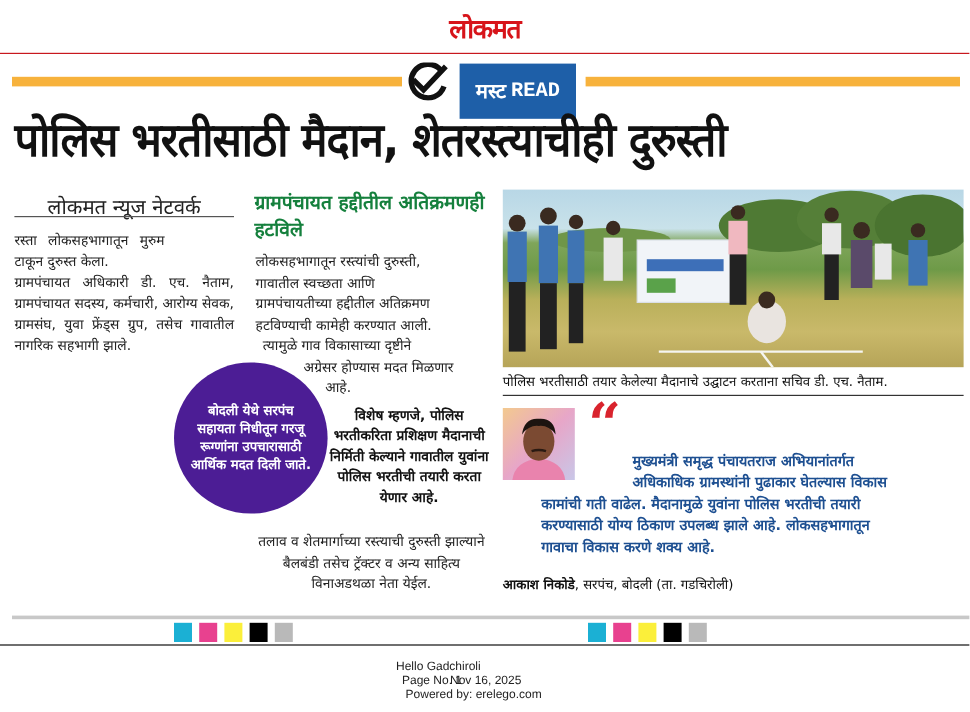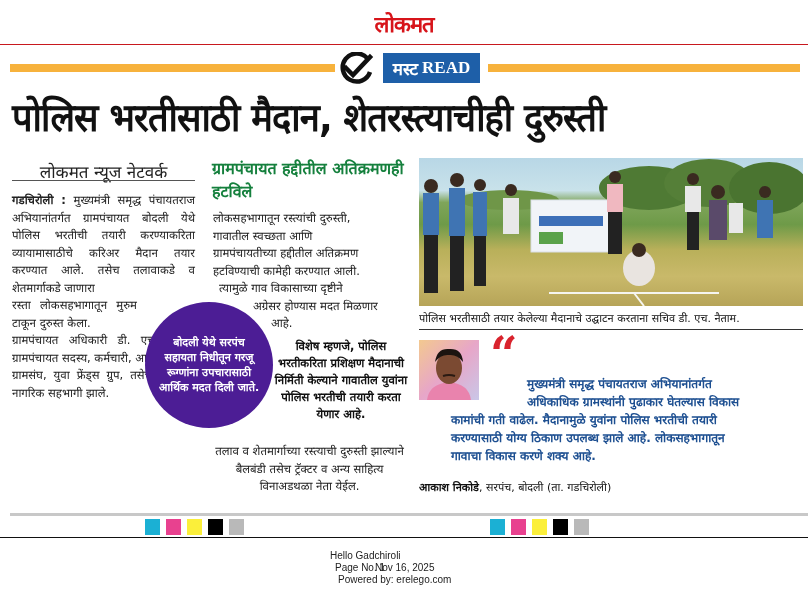--- a/index.html
+++ b/index.html
@@ -7,22 +7,22 @@
   body { position: relative; font-family: "DejaVu Sans", sans-serif; color: #1a1a1a; }
 
   .logo { position: absolute; left: 0; width: 808px; top: 8px; text-align: center;
           font-family: "DejaVu Serif", serif; font-weight: bold; font-size: 22px; color: #d7141a; letter-spacing: -1px; }
   .red-rule { position: absolute; left: 0; top: 44px; width: 808px; height: 1px; background: #c8181e; }
 
   .orange-bar { position: absolute; top: 64px; height: 8px; background: #f7b23c; }
   .orange-left { left: 10px; width: 325px; }
   .orange-right { left: 488px; width: 312px; }
   .check-icon { position: absolute; left: 337px; top: 52px; width: 38px; height: 32px; }
-  .read-badge { position: absolute; left: 383px; top: 53px; width: 97px; height: 30px; background: #1e5fa8;
-                color: #fff; font-family: Liberation Serif, serif; font-weight: bold; font-size: 17px;
+  .read-badge { position: absolute; left: 383px; top: 53px; width: 97px; height: 46px; background: #1e5fa8;
+                color: #fff; font-family: Liberation Mono, monospace; font-weight: bold; font-size: 17px;
                 display: flex; align-items: center; justify-content: center; gap: 4px; }
 
   .headline { position: absolute; left: 12px; top: 92px; width: 790px; font-family: "DejaVu Sans", sans-serif;
               font-size: 39px; line-height: 52px; color: #111; letter-spacing: -1px; white-space: nowrap; transform: scaleX(0.93); transform-origin: left; }
 
   .byline { position: absolute; left: 12px; top: 160px; width: 183px; text-align: center; font-size: 17px; color: #222; }
   .byline-rule { position: absolute; left: 12px; top: 180px; width: 183px; height: 1px; background: #555; }
 
   .col1 { position: absolute; left: 12px; top: 192px; width: 183px; font-size: 11.5px; line-height: 17.5px; text-align: justify; color: #222; }
   .col1 b { font-weight: bold; }
@@ -78,23 +78,20 @@
   <span>READ</span>
 </div>
 <div class="orange-bar orange-right"></div>
 
 <h1 class="headline">पोलिस भरतीसाठी मैदान, शेतरस्त्याचीही दुरुस्ती</h1>
 
 <div class="byline">लोकमत न्यूज नेटवर्क</div>
 <div class="byline-rule"></div>
 
 <div class="col1">
-  <p>
-    <b>गडचिरोली</b><b> : </b><span>मुख्यमंत्री समृद्ध पंचायतराज अभियानांतर्गत ग्रामपंचायत बोदली येथे पोलिस भरतीची तयारी करण्याकरिता व्यायामासाठीचे करिअर मैदान तयार करण्यात आले. तसेच तलावाकडे व शेतमार्गाकडे जाणारा</span>
-  </p>
   <p class="narrow">रस्ता लोकसहभागातून मुरुम टाकून दुरुस्त केला.</p>
   <p>ग्रामपंचायत अधिकारी डी. एच. नैताम, ग्रामपंचायत सदस्य, कर्मचारी, आरोग्य सेवक, ग्रामसंघ, युवा फ्रेंड्स ग्रुप, तसेच गावातील नागरिक सहभागी झाले.</p>
 </div>
 
 <div class="circle">बोदली येथे सरपंच सहायता निधीतून गरजू रूग्णांना उपचारासाठी आर्थिक मदत दिली जाते.</div>
 
 <h2 class="col2-title">ग्रामपंचायत हद्दीतील अतिक्रमणही हटविले</h2>
 <div class="col2-body">
   <span class="line">लोकसहभागातून रस्त्यांची दुरुस्ती,</span>
   <span class="line">गावातील स्वच्छता आणि</span>

